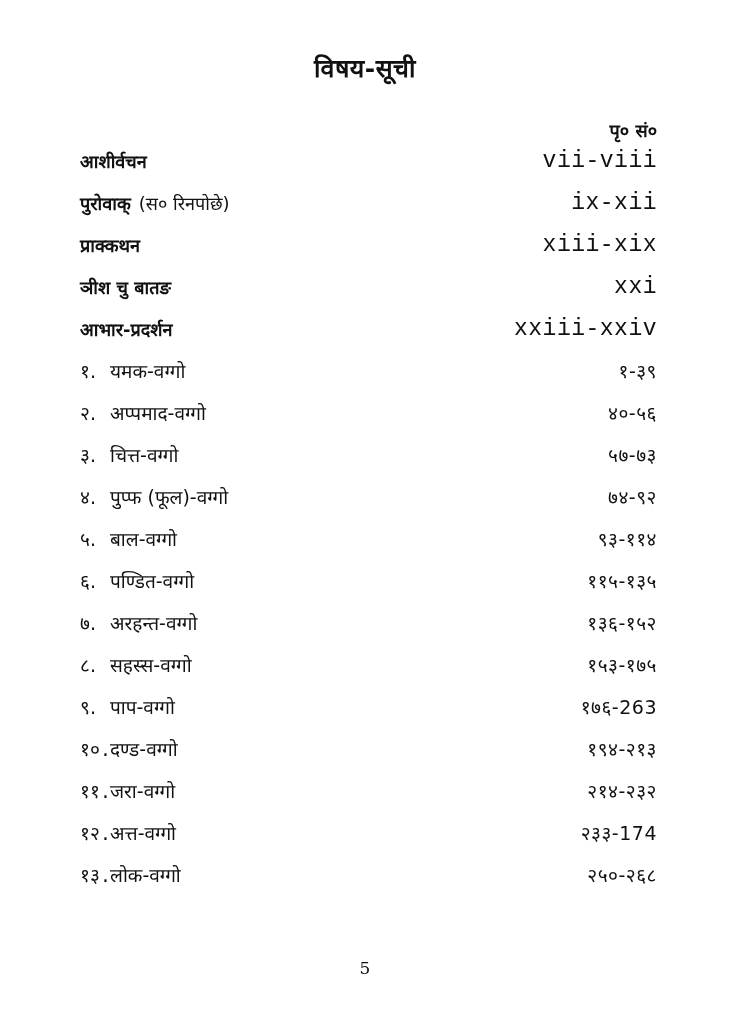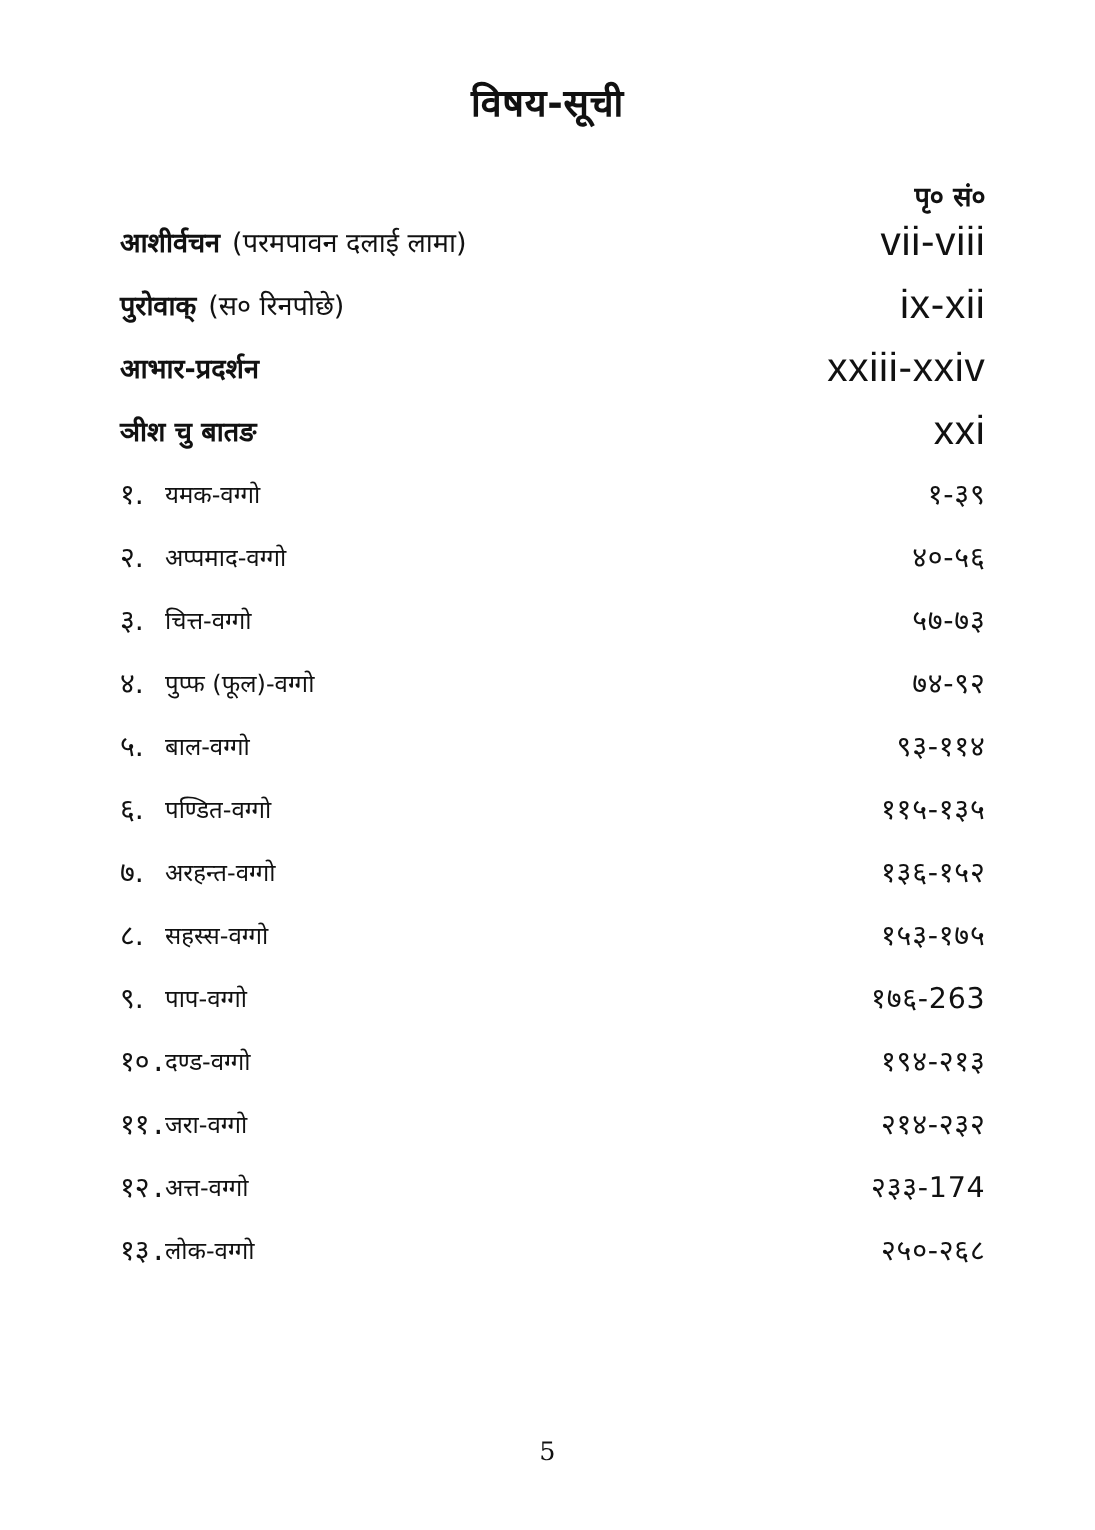--- a/index.html
+++ b/index.html
@@ -64,25 +64,25 @@
     .row .entry .num {
       display: inline-block;
       width: 30px;
       font-size: 19px;
     }
     .row .entry .num.wide {
       width: 30px;
       font-family: Liberation Mono, monospace;
     }
     .row .entry .chap {
-      font-size: 16px;
+      font-size: 19px;
     }
     .row .pages {
-      font-family: Liberation Sans, sans-serif;
-      font-size: 27px;
+      font-family: Liberation Mono, monospace;
+      font-size: 23px;
       letter-spacing: 0.5px;
       white-space: nowrap;
     }
     .row .pages.deva {
       font-family: "DejaVu Sans", "Liberation Sans", sans-serif;
       font-size: 19px;
     }
     .row .pages.bold {
       font-weight: bold;
     }
@@ -101,46 +101,51 @@
 
 <div class="page-title">विषय-सूची</div>
 
 <div class="col-header">पृ० सं०</div>
 
 <div class="toc">
 
   <div class="row">
     <span class="entry">
       <span class="main">आशीर्वचन</span>
-      <span class="sub">(परमपावन दलाई लामा)</span>
     </span>
     <span class="pages">vii-viii</span>
   </div>
 
   <div class="row">
     <span class="entry">
       <span class="main">पुरोवाक्</span>
       <span class="sub">(स० रिनपोछे)</span>
     </span>
     <span class="pages">ix-xii</span>
   </div>
 
+  <div class="row">
+    <span class="entry">
+      <span class="main">प्राक्कथन</span>
+    </span>
+    <span class="pages">xiii-xix</span>
+  </div>
+
+  <div class="row">
+    <span class="entry">
+      <span class="main">ञीश चु बातङ</span>
+    </span>
+    <span class="pages">xxi</span>
+  </div>
 
   <div class="row">
     <span class="entry">
       <span class="main">आभार-प्रदर्शन</span>
     </span>
     <span class="pages">xxiii-xxiv</span>
-  </div>
-
-  <div class="row">
-    <span class="entry">
-      <span class="main">ञीश चु बातङ</span>
-    </span>
-    <span class="pages">xxi</span>
   </div>
 
 
   <div class="row">
     <span class="entry">
       <span class="num">१.</span>
       <span class="chap">यमक-वग्गो</span>
     </span>
     <span class="pages deva">१-३९</span>
   </div>

